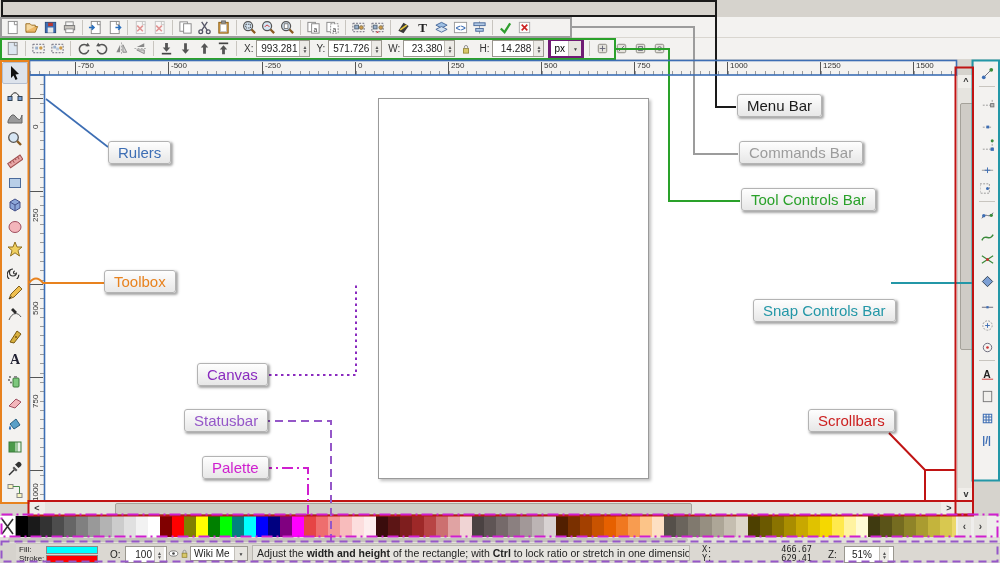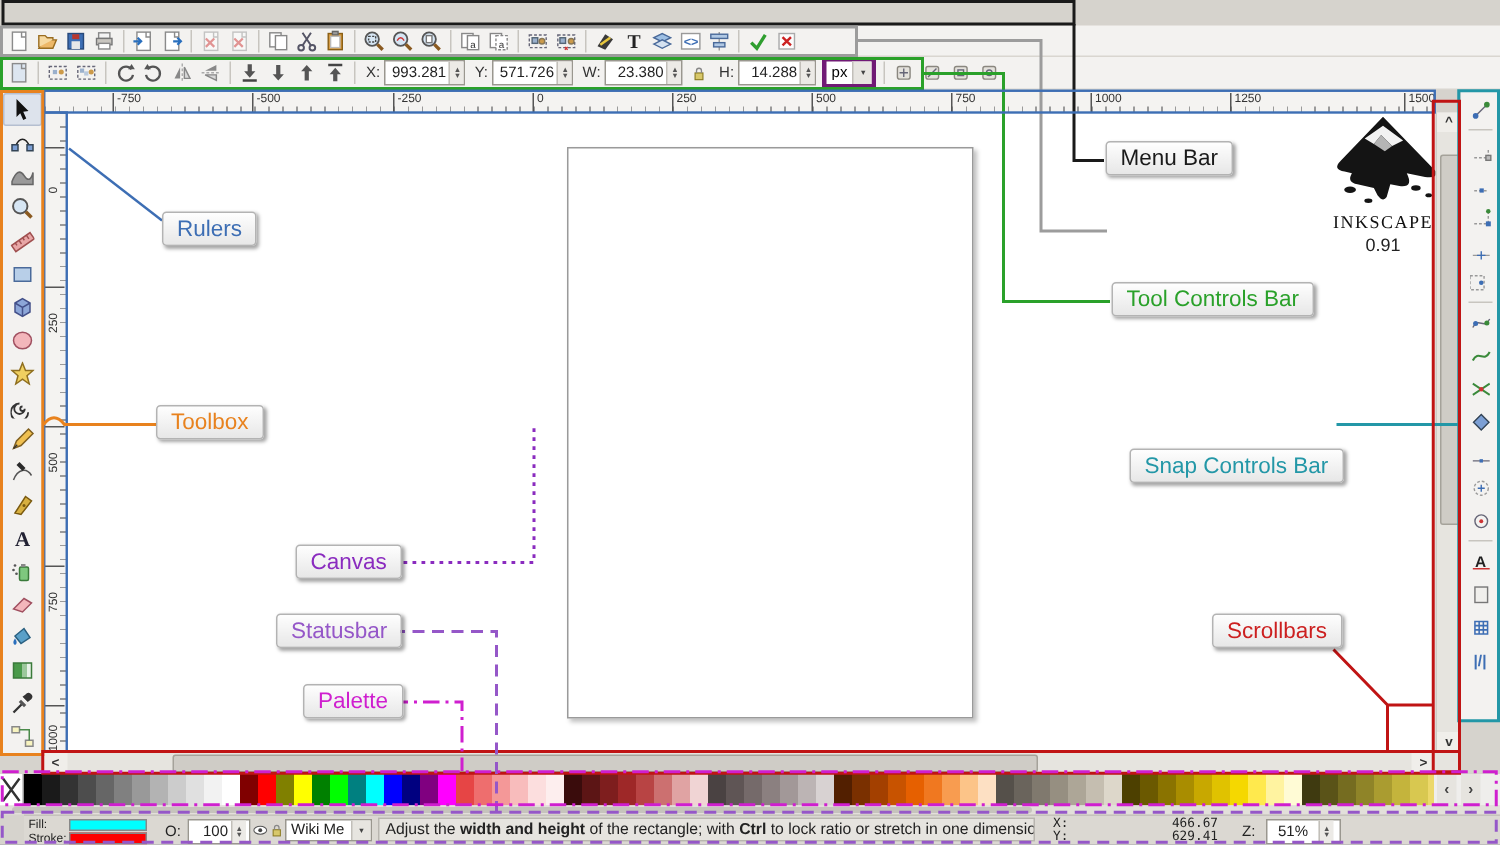--- a/index.html
+++ b/index.html
@@ -575,21 +575,21 @@
       </div>
       <div class="htick" style="left: 604px;">
         <span>750</span>
       </div>
       <div class="htick" style="left: 697px;">
         <span>1000</span>
       </div>
       <div class="htick" style="left: 790px;">
         <span>1250</span>
       </div>
-      <div class="htick" style="left: 906px;">
+      <div class="htick" style="left: 883px;">
         <span>1500</span>
       </div>
     </div>
   <div id="vruler">
       <div class="minor"></div>
       <div class="vtick" style="top: 23px;">
         <span>0</span>
       </div>
       <div class="vtick" style="top: 116px;">
         <span>250</span>
@@ -602,33 +602,20 @@
       </div>
       <div class="vtick" style="top: 395px;">
         <span>1000</span>
       </div>
     </div>
 
   <div id="canvas">
     <div id="page"></div>
   </div>
 
-  <div id="logo">
-    <svg width="78" height="62" viewBox="0 0 64 50">
-      <path d="M32,1 L61,31 Q62,35 55,34 L45,32 Q49,40 41,39 L36,38 L34,45 Q32,48 29,44 L27,40 L18,38 Q12,37 15,32 L11,31 Q4,30 9,25 Z" fill="#141414"></path>
-      <path d="M22,13 L32,6 L43,14 L37,17 L31,11 L27,16 Z" fill="#f2f2f2"></path>
-      <path d="M27,16 L31,11 L37,17 L33,20 Z" fill="#b5b5b5"></path>
-      <ellipse cx="14" cy="41" rx="3.2" ry="1.8" fill="#141414"></ellipse>
-      <ellipse cx="50" cy="40" rx="2.6" ry="1.5" fill="#141414"></ellipse>
-      <ellipse cx="57" cy="44" rx="1.8" ry="1.1" fill="#141414"></ellipse>
-      <ellipse cx="24" cy="47" rx="2.2" ry="1.2" fill="#141414"></ellipse>
-    </svg>
-    <div class="lg-name">INKSCAPE</div>
-    <div class="lg-ver">0.91</div>
-  </div>
 
   <div id="snapbar">
       <div class="snap-cell">
         <svg viewBox="0 0 16 16" width="15" height="15">
           <path d="M3.5,12.5 L12.5,3.5" stroke="#667"></path>
           <circle cx="4" cy="12" r="2" fill="#3d6eb4"></circle>
           <circle cx="12" cy="4" r="2" fill="#3a8a3a"></circle>
         </svg>
       </div>
       <div class="hsep"></div>
@@ -844,20 +831,21 @@
     <path d="M263,375 H356 V284" fill="none" stroke="#8a2bbf" stroke-width="2" stroke-dasharray="2.5,3.5"></path>
 
     <path d="M262,421 H331 V541" fill="none" stroke="#9557c8" stroke-width="2" stroke-dasharray="8,5"></path>
     <rect x="1.5" y="541.5" width="996" height="20" fill="none" stroke="#9557c8" stroke-width="2" stroke-dasharray="8,5"></rect>
 
     <path d="M261,468 H308 V514" fill="none" stroke="#cf1fcf" stroke-width="2" stroke-dasharray="11,4,2,4"></path>
     <rect x="1.5" y="514.5" width="996" height="22" fill="none" stroke="#cf1fcf" stroke-width="2" stroke-dasharray="11,4,2,4"></rect>
   </svg>
 
   <div class="ann-label" id="ann-menu-bar" style="color: rgb(26, 26, 26);"><span>Menu Bar</span></div>
+  <div class="ann-label" id="ann-commands-bar" style="color: rgb(156, 156, 156);"><span>Commands Bar</span></div>
   <div class="ann-label" id="ann-tool-controls-bar" style="color: rgb(42, 161, 42);"><span>Tool Controls Bar</span></div>
   <div class="ann-label" id="ann-rulers" style="color: rgb(61, 110, 180);"><span>Rulers</span></div>
   <div class="ann-label" id="ann-toolbox" style="color: rgb(232, 130, 30);"><span>Toolbox</span></div>
   <div class="ann-label" id="ann-snap-controls-bar" style="color: rgb(35, 151, 167);"><span>Snap Controls Bar</span></div>
   <div class="ann-label" id="ann-canvas" style="color: rgb(138, 43, 191);"><span>Canvas</span></div>
   <div class="ann-label" id="ann-statusbar" style="color: rgb(149, 87, 200);"><span>Statusbar</span></div>
   <div class="ann-label" id="ann-palette" style="color: rgb(207, 31, 207);"><span>Palette</span></div>
   <div class="ann-label" id="ann-scrollbars" style="color: rgb(204, 31, 31);"><span>Scrollbars</span></div>
 </div>
 

